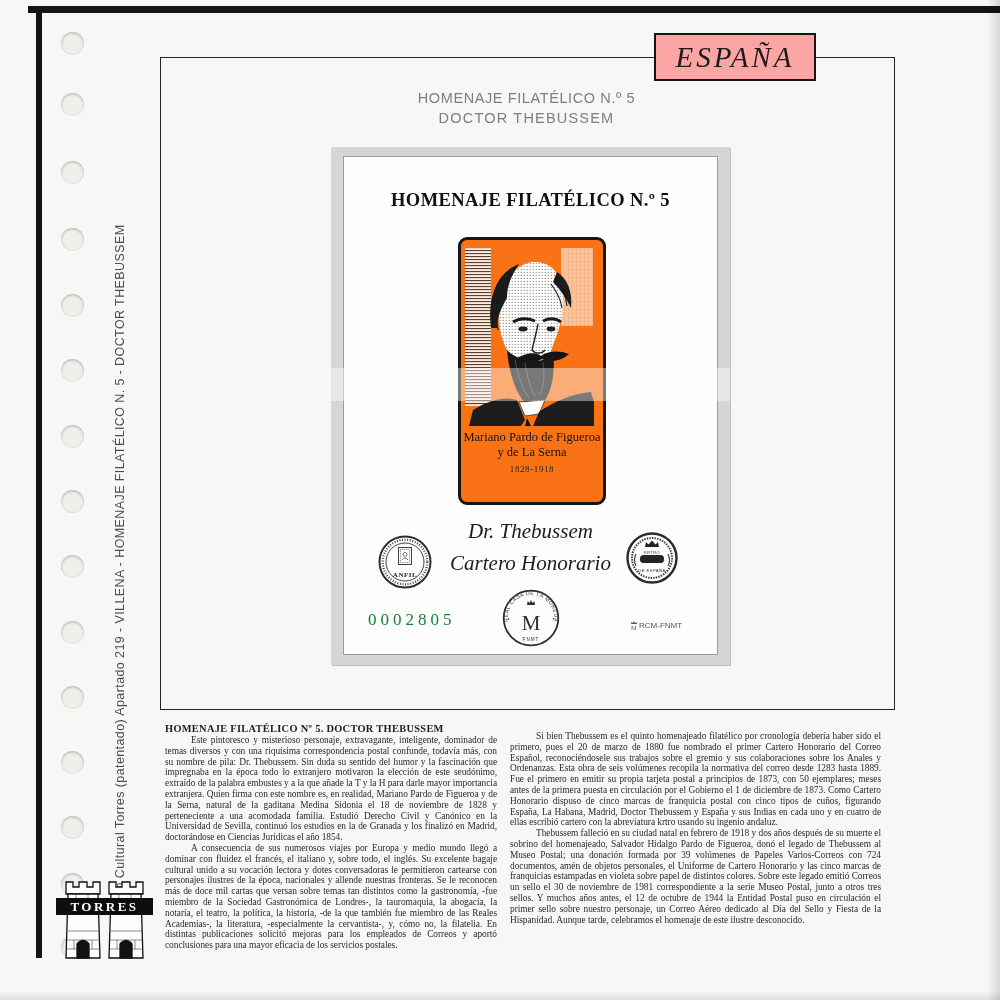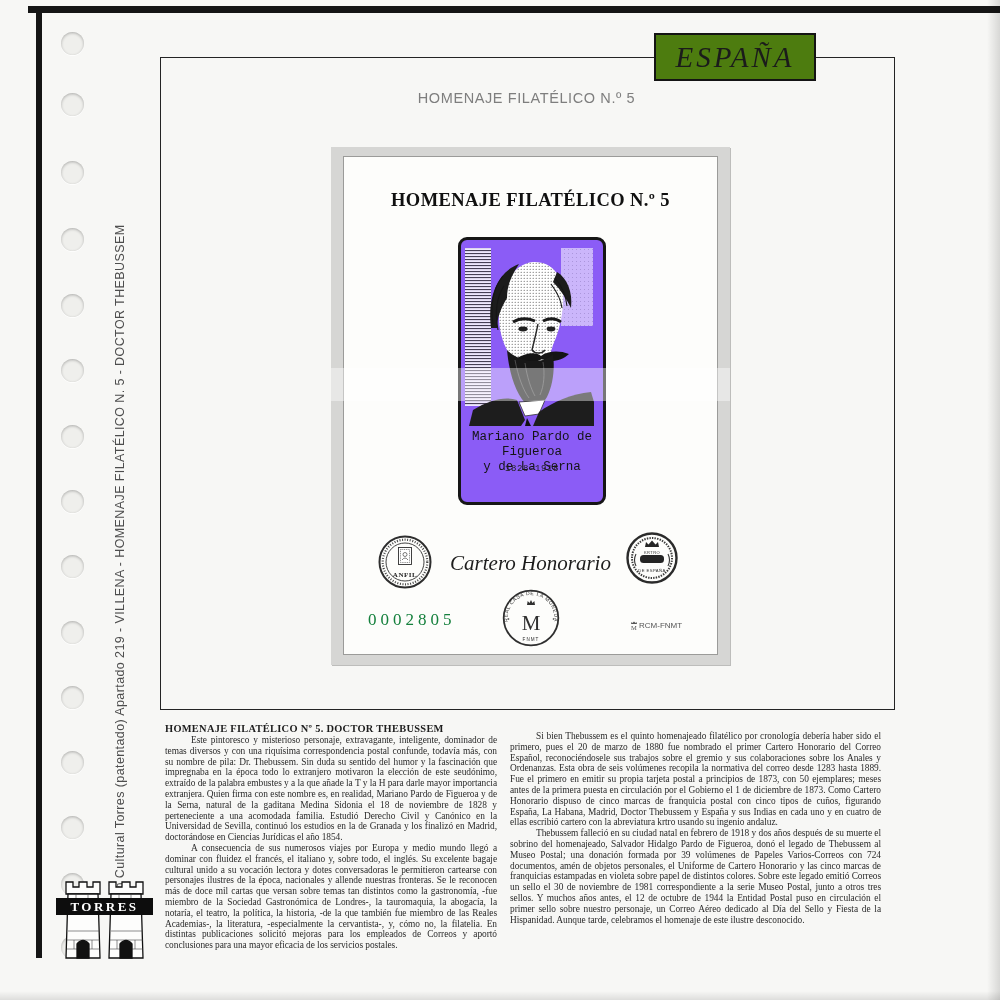--- a/index.html
+++ b/index.html
@@ -13,38 +13,38 @@
   .edge-b{position:absolute;left:0;bottom:0;width:100%;height:9px;
           background:linear-gradient(to bottom,rgba(0,0,0,0),rgba(0,0,0,.10));}
   .hole{position:absolute;left:61px;width:23px;height:23px;border-radius:50%;background:#efefec;
         box-shadow:inset 0 1px 3px rgba(0,0,0,.28),0 1px 0 rgba(255,255,255,.7);}
   
   .vtext{position:absolute;left:120px;top:572px;transform:translate(-50%,-50%) rotate(-90deg);
          white-space:nowrap;font-family:"Liberation Sans",sans-serif;font-size:12.5px;
          color:#4d4d4d;letter-spacing:.4px;}
   
   .frame{position:absolute;left:160px;top:57px;width:733px;height:651px;border:1.5px solid #242424;}
-  .espana{position:absolute;left:654px;top:33px;width:158px;height:44px;background:#4d7c0f;
+  .espana{position:absolute;left:654px;top:33px;width:158px;height:44px;background:#fca5a5;
           border:2px solid #141414;display:flex;align-items:center;justify-content:center;z-index:5;}
   .espana span{font-style:italic;font-size:29px;letter-spacing:3px;color:#1b1b1b;}
   .hdr{position:absolute;left:160px;width:733px;text-align:center;
        font-family:"Liberation Sans",sans-serif;color:#7e7e7e;}
   .hdr1{top:90px;font-size:14.5px;letter-spacing:.6px;}
   .hdr2{top:110px;font-size:14.5px;letter-spacing:1.2px;}
   
   .mount{position:absolute;left:331px;top:147px;width:399px;height:518px;background:#d6d6d4;
          box-shadow:1px 1px 0 #bdbdbb;}
   .mount-band{position:absolute;left:0;top:221px;width:100%;height:33px;
               background:rgba(255,255,255,.42);}
   .sheet{position:absolute;left:12px;top:9px;width:373px;height:497px;background:#fdfdfb;
          border:1px solid #9b9b99;}
   .sheet-title{position:absolute;top:33px;width:100%;text-align:center;font-weight:bold;
                font-size:18.5px;letter-spacing:.4px;color:#101010;}
   .stamp{position:absolute;left:114px;top:80px;width:142px;height:262px;border:3px solid #161616;
-         border-radius:9px;background:#8b5cf6;font-family:Liberation Mono, monospace;}
+         border-radius:9px;background:#f97316;}
   .stamp svg.portrait{position:absolute;left:2px;top:4px;}
   .stamp-name{position:absolute;top:190px;width:100%;text-align:center;font-size:12.5px;
               line-height:15px;color:#141414;}
   .stamp-years{position:absolute;top:224px;width:100%;text-align:center;font-size:9px;
                letter-spacing:.6px;color:#222;}
   .ded{position:absolute;width:100%;text-align:center;font-style:italic;font-size:21px;color:#1c1c1c;}
   .ded1{top:362px;} .ded2{top:394px;text-align:center;}
   .seal-anfil{position:absolute;left:33px;top:377px;}
   .seal-badge{position:absolute;left:280px;top:373px;}
   .seal-mint{position:absolute;left:157px;top:431px;}
@@ -114,20 +114,21 @@
     <text x="48.5" y="53" text-anchor="middle" font-family="Liberation Serif, serif" font-weight="bold" font-size="13" letter-spacing="2.5" fill="#ffffff">TORRES</text>
   </svg>
 
   <div class="frame"></div>
 
   <div class="espana">
     <span>ESPAÑA</span>
   </div>
 
   <div class="hdr hdr1">HOMENAJE FILATÉLICO N.º 5</div>
+  <div class="hdr hdr2">DOCTOR THEBUSSEM</div>
 
   <div class="mount">
     <div class="sheet">
 
       <div class="sheet-title">HOMENAJE FILATÉLICO N.º 5</div>
 
       <div class="stamp">
         <svg class="portrait" width="132" height="182" viewBox="0 0 132 182">
           <defs>
             <pattern id="hat" width="4" height="3" patternUnits="userSpaceOnUse">
@@ -177,20 +178,21 @@
           <path d="M70,182 L76,168 C90,158 108,150 128,148 L131,158 L131,182 Z" fill="#1d1d1d"></path>
           <path d="M64,174 L68,182 L62,182 Z" fill="#101010"></path>
         </svg>
         <div class="stamp-name">
           <div>Mariano Pardo de Figueroa</div>
           <div>y de La Serna</div>
         </div>
         <div class="stamp-years">1828-1918</div>
       </div>
 
+      <div class="ded ded1">Dr. Thebussem</div>
       <div class="ded ded2">Cartero Honorario</div>
 
       <svg class="seal-anfil" width="56" height="56" viewBox="0 0 56 56">
         <circle cx="28" cy="28" r="25.5" fill="none" stroke="#2e2e2e" stroke-width="2"></circle>
         <circle cx="28" cy="28" r="19" fill="none" stroke="#2e2e2e" stroke-width=".9"></circle>
         <circle cx="28" cy="28" r="22.3" fill="none" stroke="#444" stroke-width="2.2" stroke-dasharray="1 1.6"></circle>
         <rect x="21.5" y="13.5" width="13" height="17" fill="#fff" stroke="#2e2e2e" stroke-width=".9"></rect>
         <rect x="23.5" y="15.5" width="9" height="13" fill="none" stroke="#555" stroke-width=".7" stroke-dasharray="1 .8"></rect>
         <circle cx="28" cy="20.5" r="2" fill="none" stroke="#444" stroke-width=".7"></circle>
         <path d="M25,26 Q28,22 31,26" stroke="#444" stroke-width=".7" fill="none"></path>

